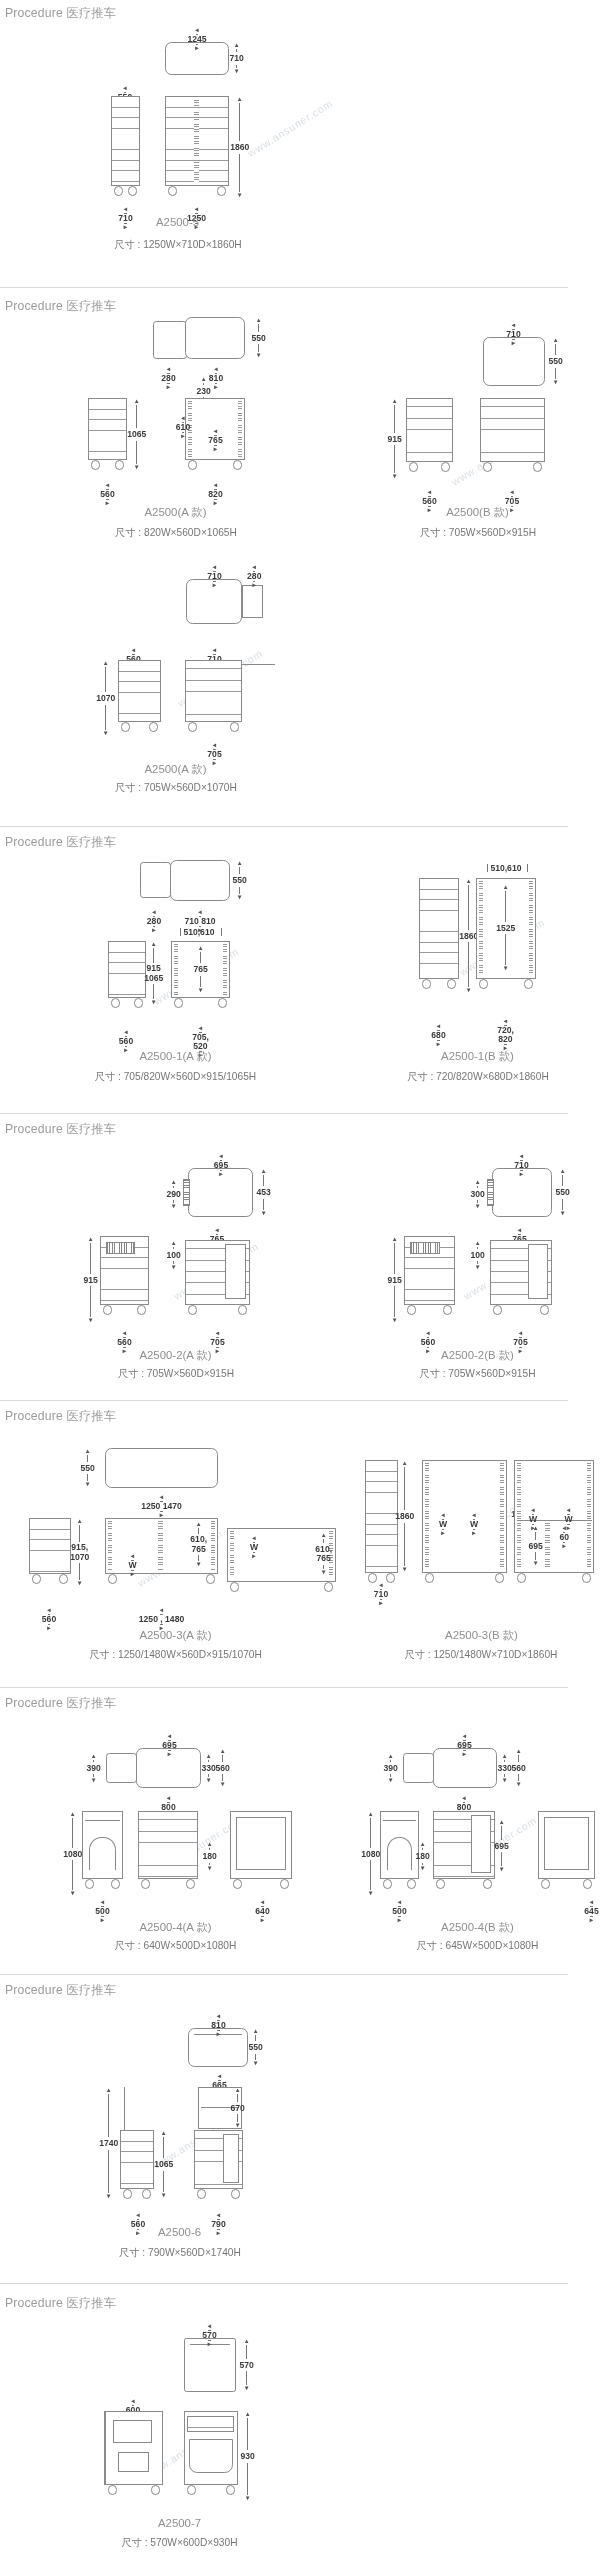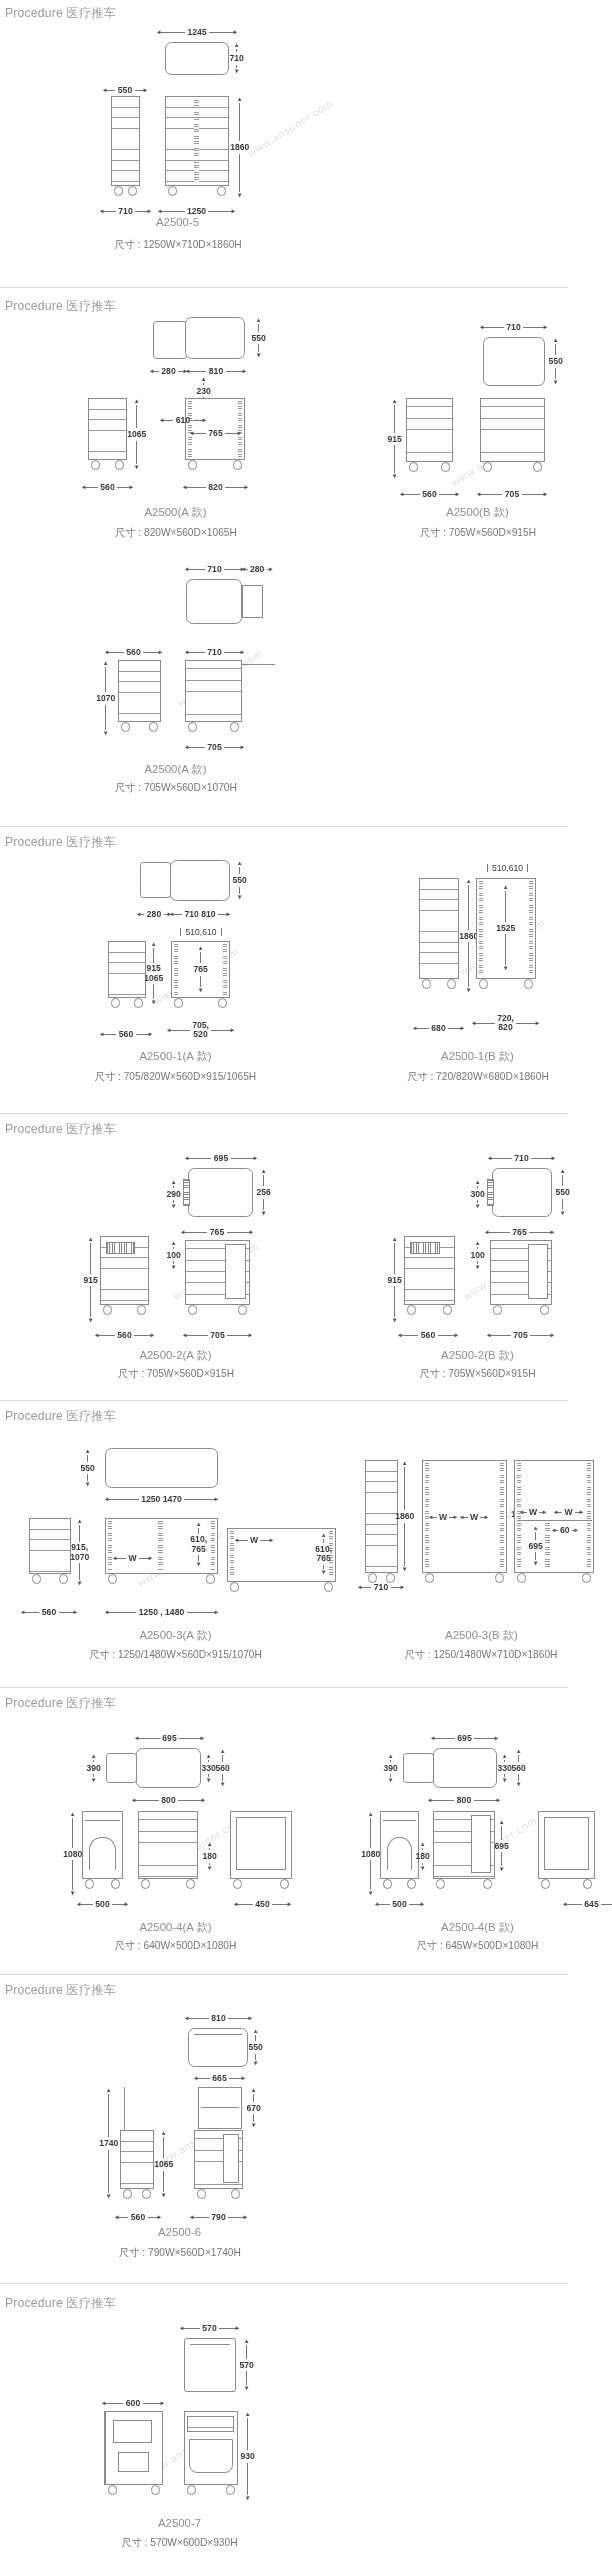--- a/index.html
+++ b/index.html
@@ -32,32 +32,32 @@
       border-radius:45% 45% 0 0/40% 40% 0 0;}
   .v.panel::before{content:"";position:absolute;inset:4.9px 4.9px 8.2px 4.9px;border:0.8px solid #8a8a8a;}
   .wh{position:absolute;bottom:-10.6px;width:7.3px;height:7.3px;border:0.8px solid #888;border-radius:50%;background:#fff;}
   .wh.l{left:1.6px;} .wh.r{right:1.6px;}
   .vh{position:absolute;width:4.9px;background:repeating-linear-gradient(to bottom,#999 0 0.8px,#fff 0.8px 2.4px);}
   .vl{position:absolute;width:0;border-left:0.8px solid #8a8a8a;}
   .hl{position:absolute;height:0;border-top:0.8px solid #8a8a8a;}
 
   
   .dh{position:absolute;display:flex;align-items:center;height:10.6px;color:#3a3a3a;
-      font-size:8.6px;font-weight:bold;line-height:1.05;}
+      font-size:8.6px;font-weight:bold;line-height:1.05;flex-direction:column;}
   .dh::before{content:"◂";font-size:6.5px;color:#555;} .dh::after{content:"▸";font-size:6.5px;color:#555;}
   .dh i{flex:1;height:0;border-top:0.8px solid #777;min-width:2.4px;}
   .dh b{padding:0 2.4px;white-space:pre-line;text-align:center;font-weight:bold;}
   .dv{position:absolute;display:flex;flex-direction:column;align-items:center;width:11.4px;color:#3a3a3a;
       font-size:8.6px;font-weight:bold;line-height:1.05;}
   .dv::before{content:"▴";font-size:6.5px;color:#555;} .dv::after{content:"▾";font-size:6.5px;color:#555;}
   .dv i{flex:1;width:0;border-left:0.8px solid #777;min-height:2.4px;}
   .dv b{padding:1.6px 0;white-space:pre-line;text-align:center;font-weight:bold;width:max-content;}
   .dt{position:absolute;display:flex;align-items:center;color:#3a3a3a;font-size:8.6px;font-weight:bold;}
   .dt::before,.dt::after{content:"";border-left:0.8px solid #777;height:8.2px;}
-  .dt b{flex:1;text-align:center;padding:0 2.4px;font-weight:normal;}
+  .dt b{flex:1;padding:0 2.4px;font-weight:bold;}
 </style>
 </head>
 <body>
 
 <div id="page">
 
 <section class="sec" style="height:287px">
   <div class="hdr" style="left:4.9px;top:4.9px">Procedure 医疗推车</div>
   <div class="wm" style="left:241px;top:122px">www.ansuner.com</div>
   <div class="v r" style="left:165px;top:42px;width:64px;height:33px"></div>
@@ -354,21 +354,21 @@
         <b>695</b>
         <i></i>
       </span>
   <span class="dv" style="left:168px;top:65px;height:26px">
         <i></i>
         <b>290</b>
         <i></i>
       </span>
   <span class="dv" style="left:258px;top:54px;height:49px">
         <i></i>
-        <b>256</b>
+        <b>453</b>
         <i></i>
       </span>
   <span class="dh" style="left:181px;top:113px;width:72px">
         <i></i>
         <b>765</b>
         <i></i>
       </span>
   <div class="v dr door" style="left:185px;top:126px;width:65px;height:65px">
         <i class="wh l"></i>
         <i class="wh r"></i>
@@ -640,21 +640,21 @@
         <i class="wh l"></i>
         <i class="wh r"></i>
       </div>
   <span class="dh" style="left:77px;top:211px;width:51px">
         <i></i>
         <b>500</b>
         <i></i>
       </span>
   <span class="dh" style="left:234px;top:211px;width:57px">
         <i></i>
-        <b>450</b>
+        <b>640</b>
         <i></i>
       </span>
   <div class="cap" style="left:94px;top:232px;width:163px">A2500-4(A 款)</div>
   <div class="siz" style="left:83px;top:251px;width:185px">尺寸 : 640W×500D×1080H</div>
 
   <div class="v" style="left:403px;top:65px;width:31px;height:30px;border-radius:3.3px"></div>
   <div class="v r" style="left:433px;top:60px;width:64px;height:40px"></div>
   <span class="dh" style="left:431px;top:45px;width:67px">
         <i></i>
         <b>695</b>
@@ -734,21 +734,21 @@
         <i></i>
         <b>550</b>
         <i></i>
       </span>
   <span class="dh" style="left:194px;top:98px;width:51px">
         <i></i>
         <b>665</b>
         <i></i>
       </span>
   <div class="v mids" style="left:198px;top:112px;width:44px;height:42px"></div>
-  <span class="dv" style="left:248px;top:112px;height:42px">
+  <span class="dv" style="left:232px;top:112px;height:42px">
         <i></i>
         <b>670</b>
         <i></i>
       </span>
   <i class="vl" style="left:124px;top:112px;height:43px"></i>
   <div class="v sh" style="left:120px;top:155px;width:34px;height:59px">
         <i class="wh l"></i>
         <i class="wh r"></i>
       </div>
   <span class="dv" style="left:103px;top:112px;height:113px">

